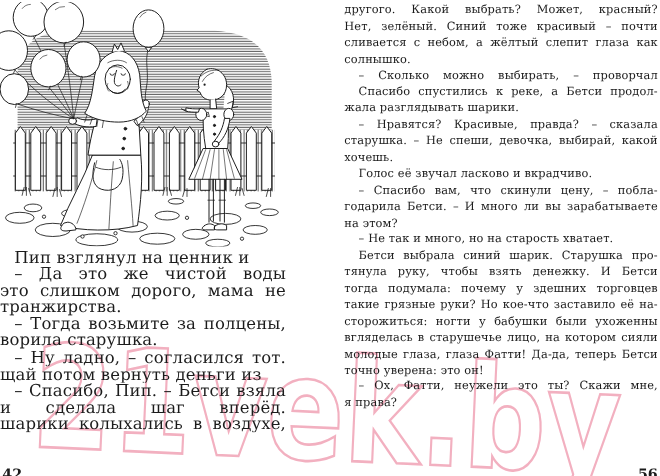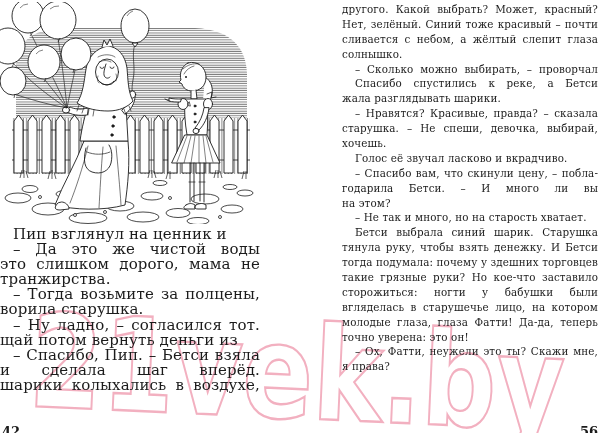--- a/index.html
+++ b/index.html
@@ -12,21 +12,21 @@
   
   .watermark{position:absolute;left:0;top:295px;width:600px;height:138px;z-index:1;overflow:hidden;}
   
   .illus{position:absolute;left:0;top:2px;width:260px;height:222px;z-index:2;}
   
   .textcol{position:absolute;z-index:3;color:#1b1b1b;letter-spacing:.12px;}
   .textcol.lp{left:0;top:227px;width:260px;font-size:15px;}
   .textcol.rp{left:313px;top:2px;width:285px;font-size:10.35px;}
   .tl{white-space:normal;overflow:hidden;}
   .lp .tl{height:15.1px;line-height:15.1px;}
-  .rp .tl{height:14.9px;line-height:14.9px;margin-left:29px;}
+  .rp .tl{height:14.9px;line-height:14.9px;}
   .tl.ind{text-indent:13px;}
   .tl.just{text-align:justify;text-align-last:justify;}
   
   .pagenum{position:absolute;top:424px;z-index:3;font-weight:bold;font-size:13px;color:#1b1b1b;}
   .pn-left{left:2px;}
   .pn-right{right:2px;}
 </style>
 </head>
 <body>
 

